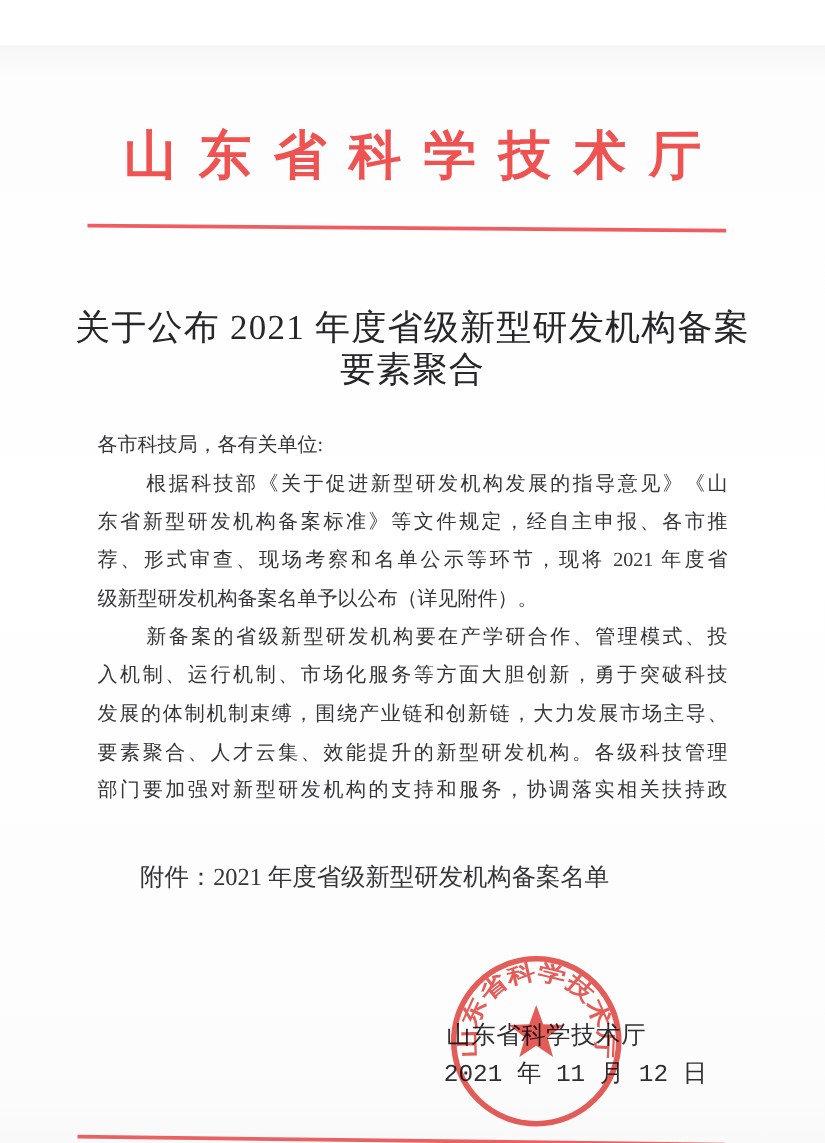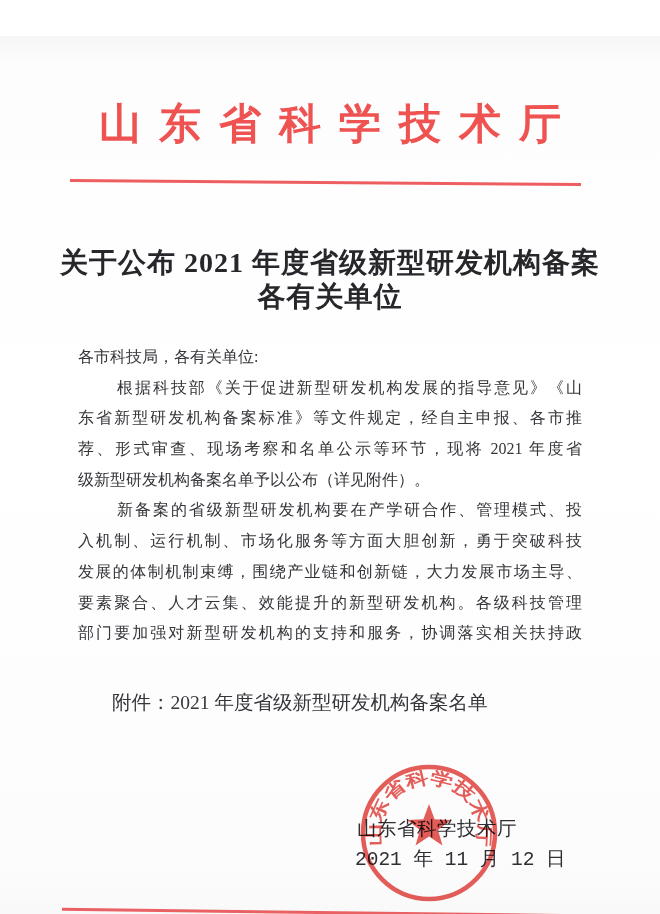--- a/index.html
+++ b/index.html
@@ -17,21 +17,21 @@
     font-size:42px;font-weight:700;color:#ee5352;
     letter-spacing:18px;padding-left:18px;box-sizing:border-box;
     white-space:nowrap;
   }
   .rule-top{
     position:absolute;left:70px;top:145px;width:511px;height:2.5px;
     background:#ee5e60;transform:rotate(0.45deg);
   }
   .doc-title{
     position:absolute;top:210px;left:0;width:100%;
-    text-align:center;font-size:28px;font-weight:700;color:#26262b;
+    text-align:center;font-size:28px;font-weight:400;color:#26262b;
     line-height:34px;letter-spacing:1px;margin:0;
   }
   .body-block{
     position:absolute;left:78px;top:306px;width:504px;
     color:#35353a;font-size:16px;
   }
   .line{height:30.7px;line-height:30.7px;overflow:hidden;}
   .line.fill{text-align:justify;text-align-last:justify;}
   .line.indent{padding-left:39px;}
   .attachment{
@@ -62,21 +62,21 @@
 <body>
 
 <div class="page">
 
   <div class="letterhead">山东省科学技术厅</div>
 
   <div class="rule-top"></div>
 
   <h1 class="doc-title">
     <span>关于公布 2021 年度省级新型研发机构备案</span><br>
-    <span>各有关单位</span>
+    <span>要素聚合</span>
   </h1>
 
   <div class="body-block">
 
   <div class="line">各市科技局，各有关单位:</div>
       <div class="line fill indent">根据科技部《关于促进新型研发机构发展的指导意见》《山</div>
       <div class="line fill">东省新型研发机构备案标准》等文件规定，经自主申报、各市推</div>
       <div class="line fill">荐、形式审查、现场考察和名单公示等环节，现将 2021 年度省</div>
       <div class="line">级新型研发机构备案名单予以公布（详见附件）。</div>
       <div class="line fill indent">新备案的省级新型研发机构要在产学研合作、管理模式、投</div>

